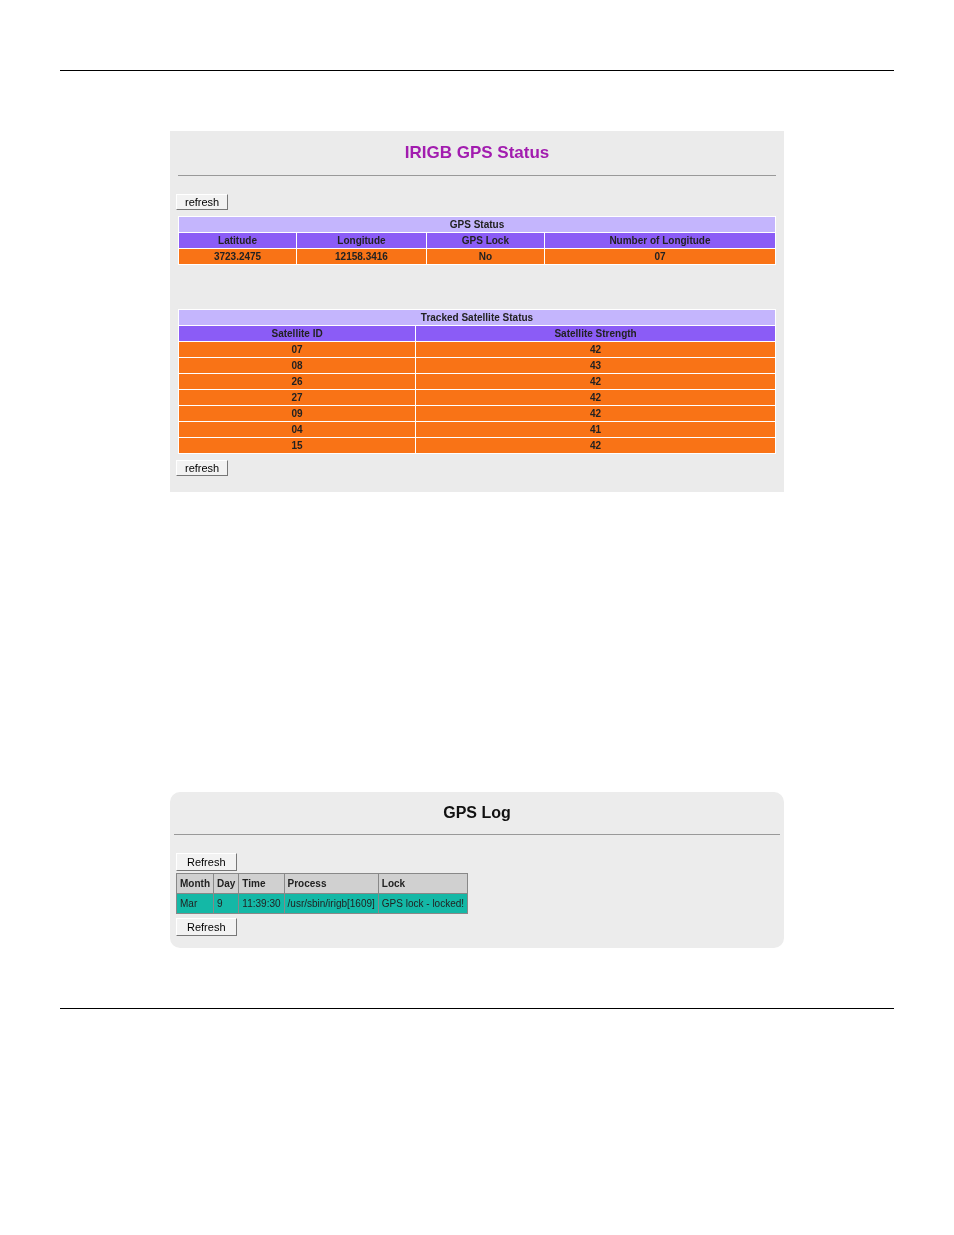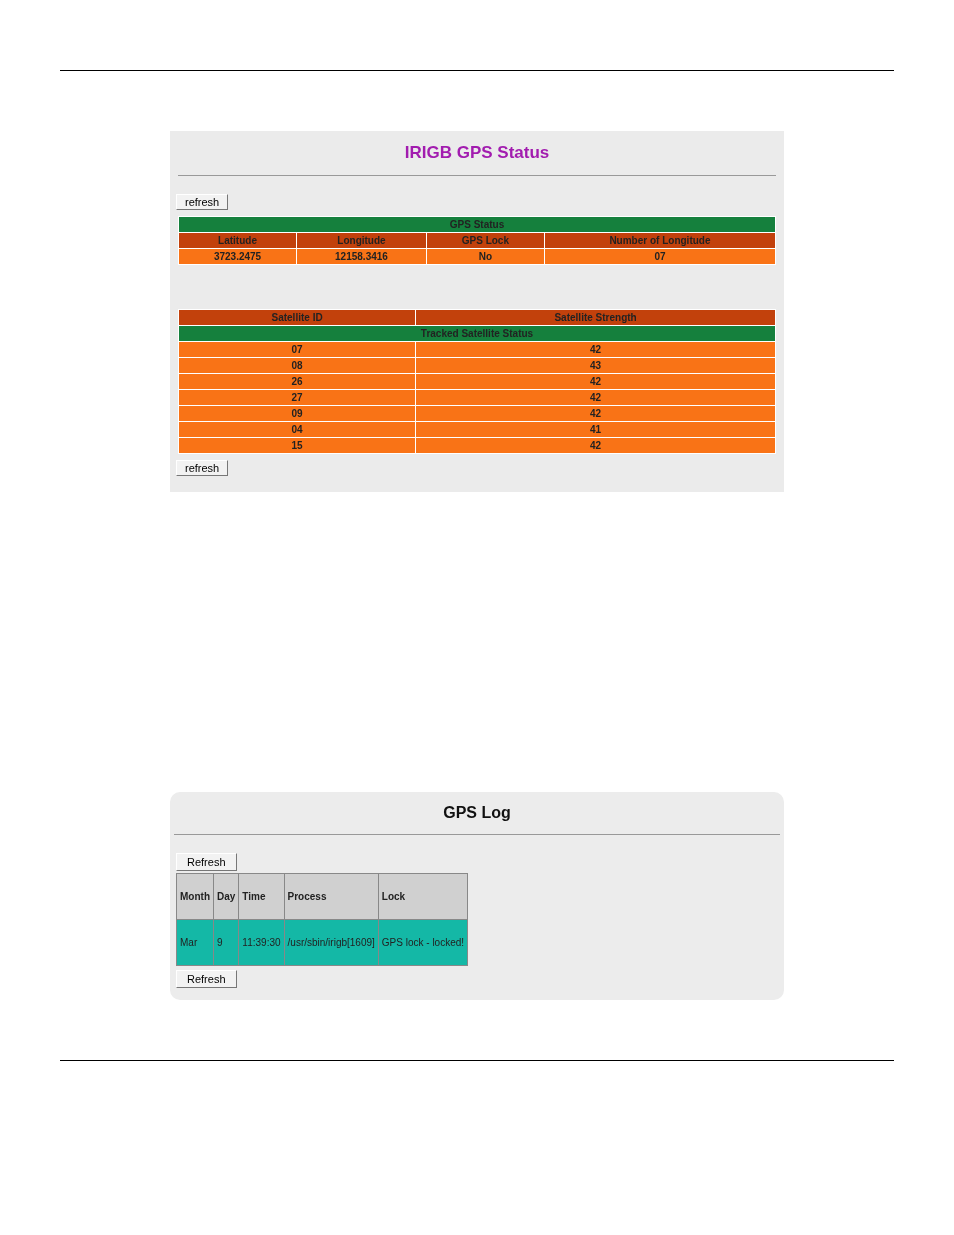--- a/index.html
+++ b/index.html
@@ -81,43 +81,43 @@
     font-size: 10px;
   }
   table.data th, table.data td {
     border: 1px solid #fff;
     text-align: center;
     padding: 2px 4px;
     font-weight: bold;
     color: #222;
   }
   .hdr-dark {
-    background: #15803d;
+    background: #c4b5fd;
   }
   .hdr-mid {
-    background: #c2410c;
+    background: #8b5cf6;
   }
   .row-cell {
     background: #f97316;
   }
   .gap {
     height: 40px;
   }
   .big-gap {
     height: 300px;
   }
   
   .log-table {
     border-collapse: collapse;
     font-size: 10px;
     margin: 0 0 2px 4px;
   }
   .log-table th, .log-table td {
     border: 1px solid #888;
-    padding: 17px 3px;
+    padding: 4px 3px;
     text-align: left;
     font-weight: bold;
     color: #222;
   }
   .log-table th {
     background: #d0d0d0;
   }
   .log-table td {
     background: #14b8a6;
     font-weight: normal;
@@ -169,25 +169,25 @@
       </tr>
     </tbody>
       </table>
 
     <div class="gap"></div>
 
     
     <table class="data">
       <thead>
         <tr>
+          <th class="hdr-dark" colspan="2">Tracked Satellite Status</th>
+        </tr>
+        <tr>
           <th class="hdr-mid">Satellite ID</th>
           <th class="hdr-mid">Satellite Strength</th>
-        </tr>
-        <tr>
-          <th class="hdr-dark" colspan="2">Tracked Satellite Status</th>
         </tr>
       </thead>
       <tbody id="sat-body">
           <tr>
             <td class="row-cell">07</td>
             <td class="row-cell">42</td>
           </tr>
           <tr>
             <td class="row-cell">08</td>
             <td class="row-cell">43</td>

